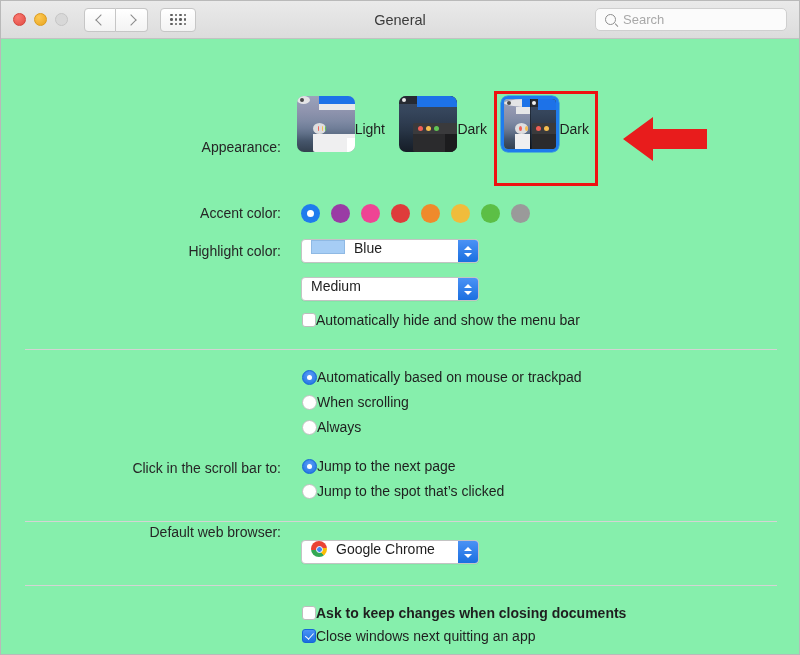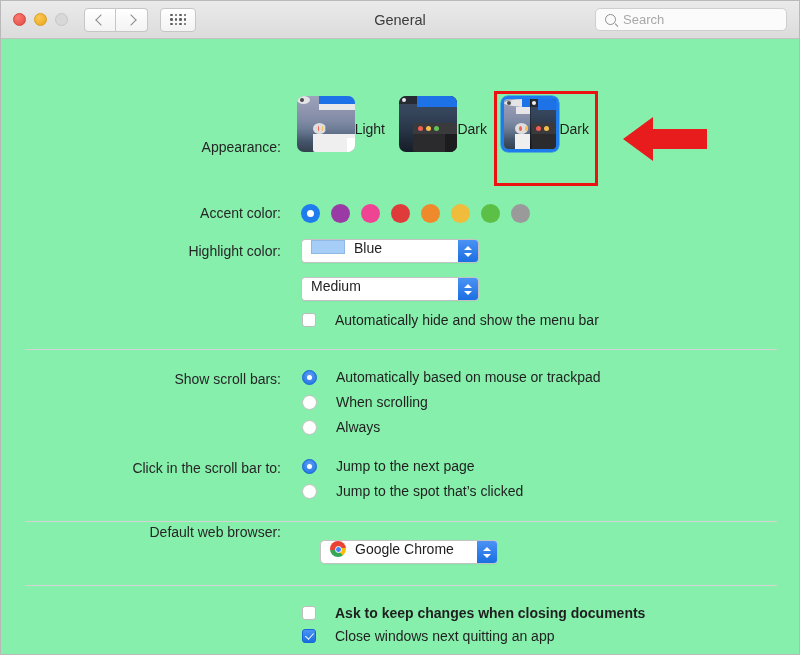--- a/index.html
+++ b/index.html
@@ -392,21 +392,21 @@
   .checkbox.on::after {
     content: "";
     position: absolute;
     left: 4px; top: 1px;
     width: 3.5px; height: 7px;
     border: solid #ffffff;
     border-width: 0 1.8px 1.8px 0;
     transform: rotate(42deg);
   }
   .cbtext {
-    margin-left: 19px;
+    margin-left: 0;
     font-size: 14px;
     color: #1f1f1f;
     white-space: nowrap;
   }
 
   .radio {
     width: 15px; height: 15px;
     border-radius: 50%;
     background: #ffffff;
     border: 1px solid #c0c0c0;
@@ -612,21 +612,20 @@
       </span>
     </div>
 
     <div class="cbrow" style="left:301px; top:273px;">
       <span class="checkbox"></span>
       <span class="cbtext">Automatically hide and show the menu bar</span>
     </div>
 
     <div class="sep" style="top:310px;"></div>
 
-    <div class="rowlabel" style="left:100px; top:332px; width:180px;">Show scroll bars:</div>
     <div class="cbrow" style="left:301px; top:330px;">
       <span class="radio on"></span>
       <span class="cbtext">Automatically based on mouse or trackpad</span>
     </div>
     <div class="cbrow" style="left:301px; top:355px;align-items:flex-end;">
       <span class="radio"></span>
       <span class="cbtext">When scrolling</span>
     </div>
     <div class="cbrow" style="left:301px; top:380px;">
       <span class="radio"></span>
@@ -639,21 +638,21 @@
       <span class="cbtext">Jump to the spot that’s clicked</span>
     </div>
     <div class="cbrow" style="left:301px; top:419px;">
       <span class="radio on"></span>
       <span class="cbtext">Jump to the next page</span>
     </div>
 
     <div class="sep" style="top:482px;"></div>
 
     <div class="rowlabel" style="left:100px; top:485px; width:180px;">Default web browser:</div>
-    <div class="popup" style="left:300px; top:501px; width:178px;margin-left:19px;">
+    <div class="popup" style="left:300px; top:501px; width:178px;">
       <span class="chrome-icon"></span>
       <span class="popup-text">Google Chrome</span>
       <span class="popup-arrows">
         <span class="tri up"></span>
           <span class="tri down"></span>
       </span>
     </div>
 
     <div class="sep" style="top:546px;"></div>
 

